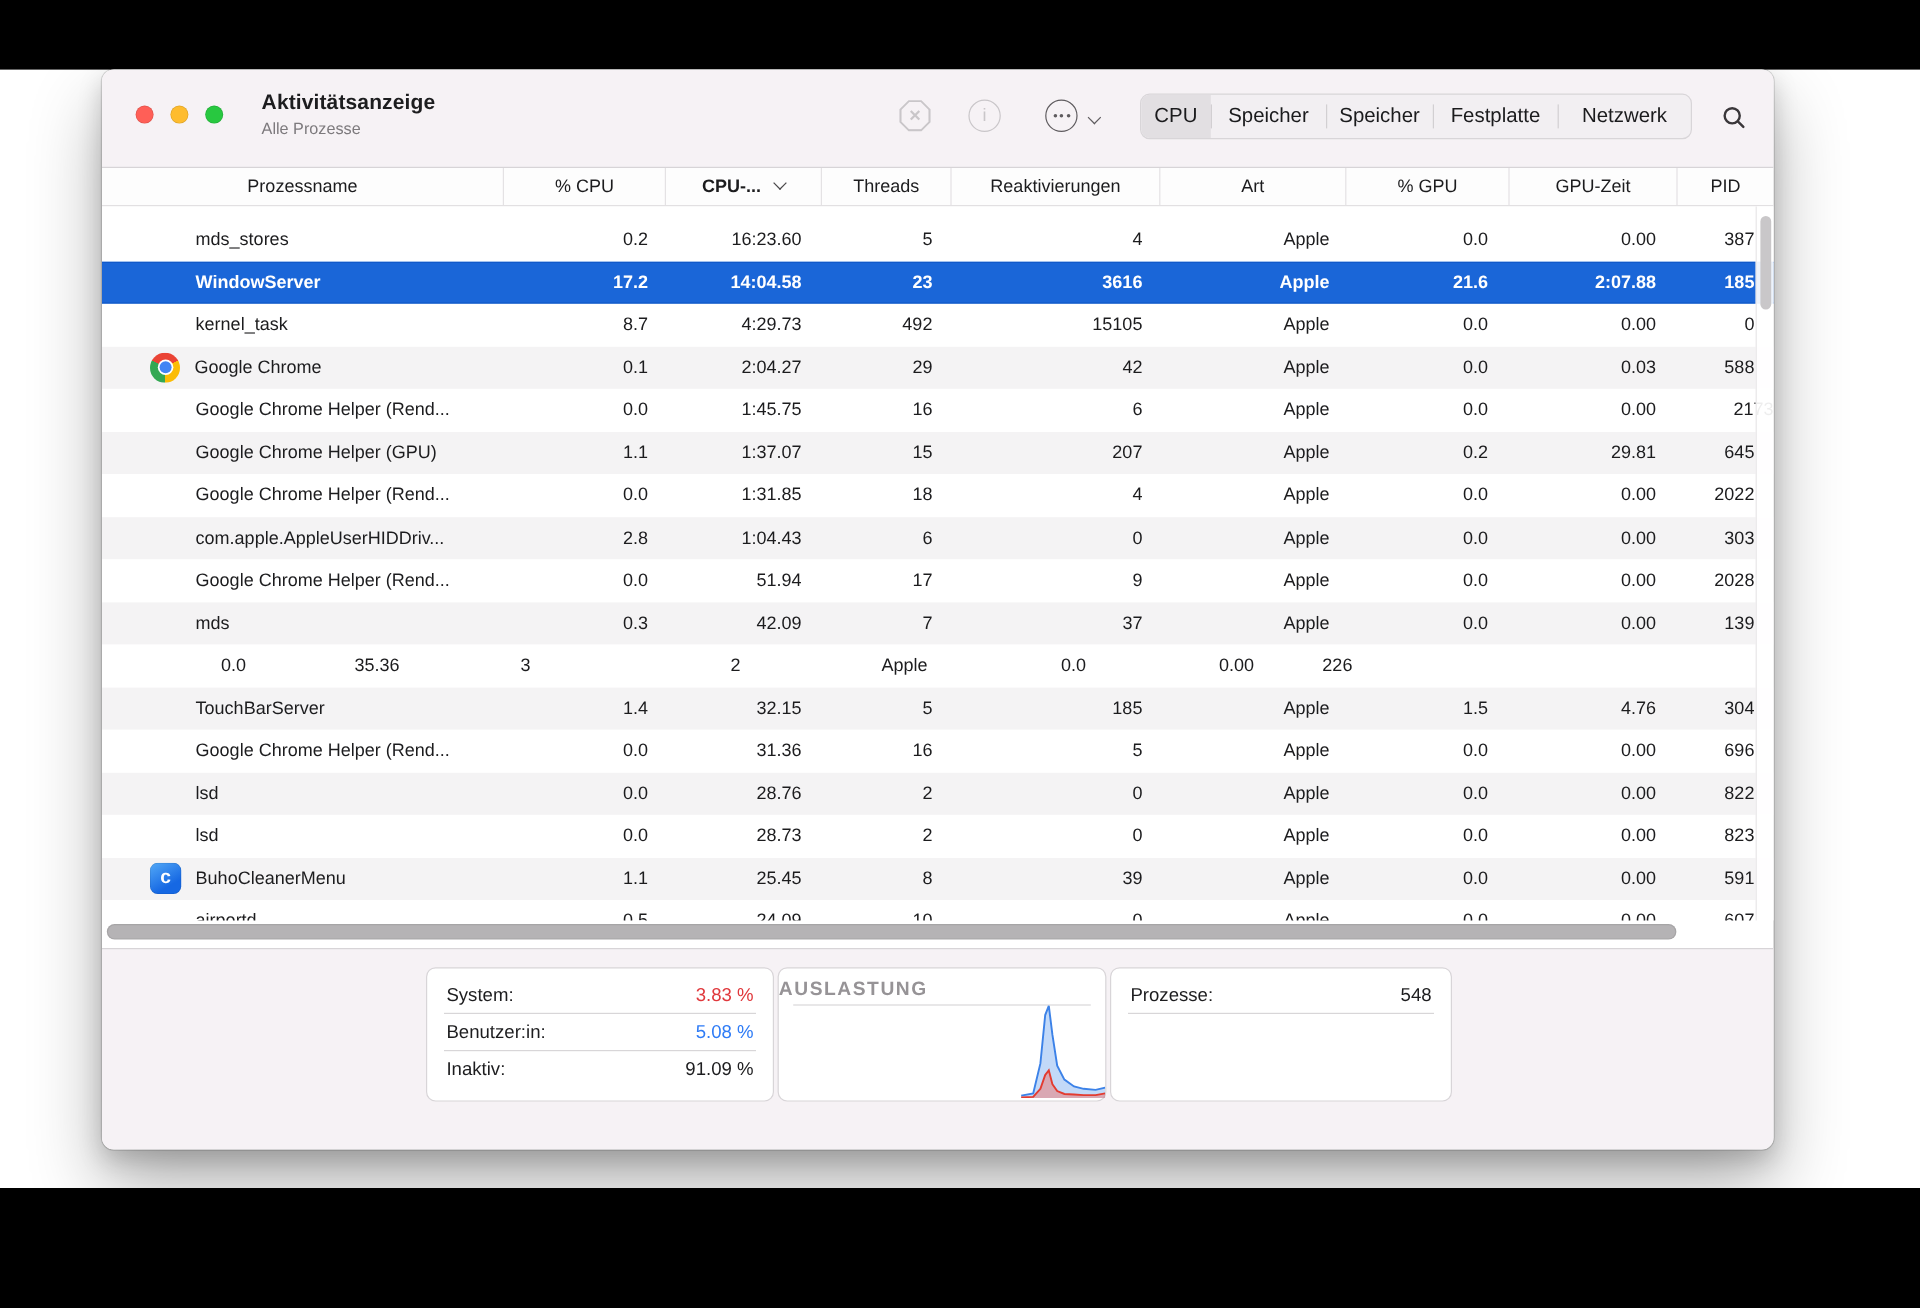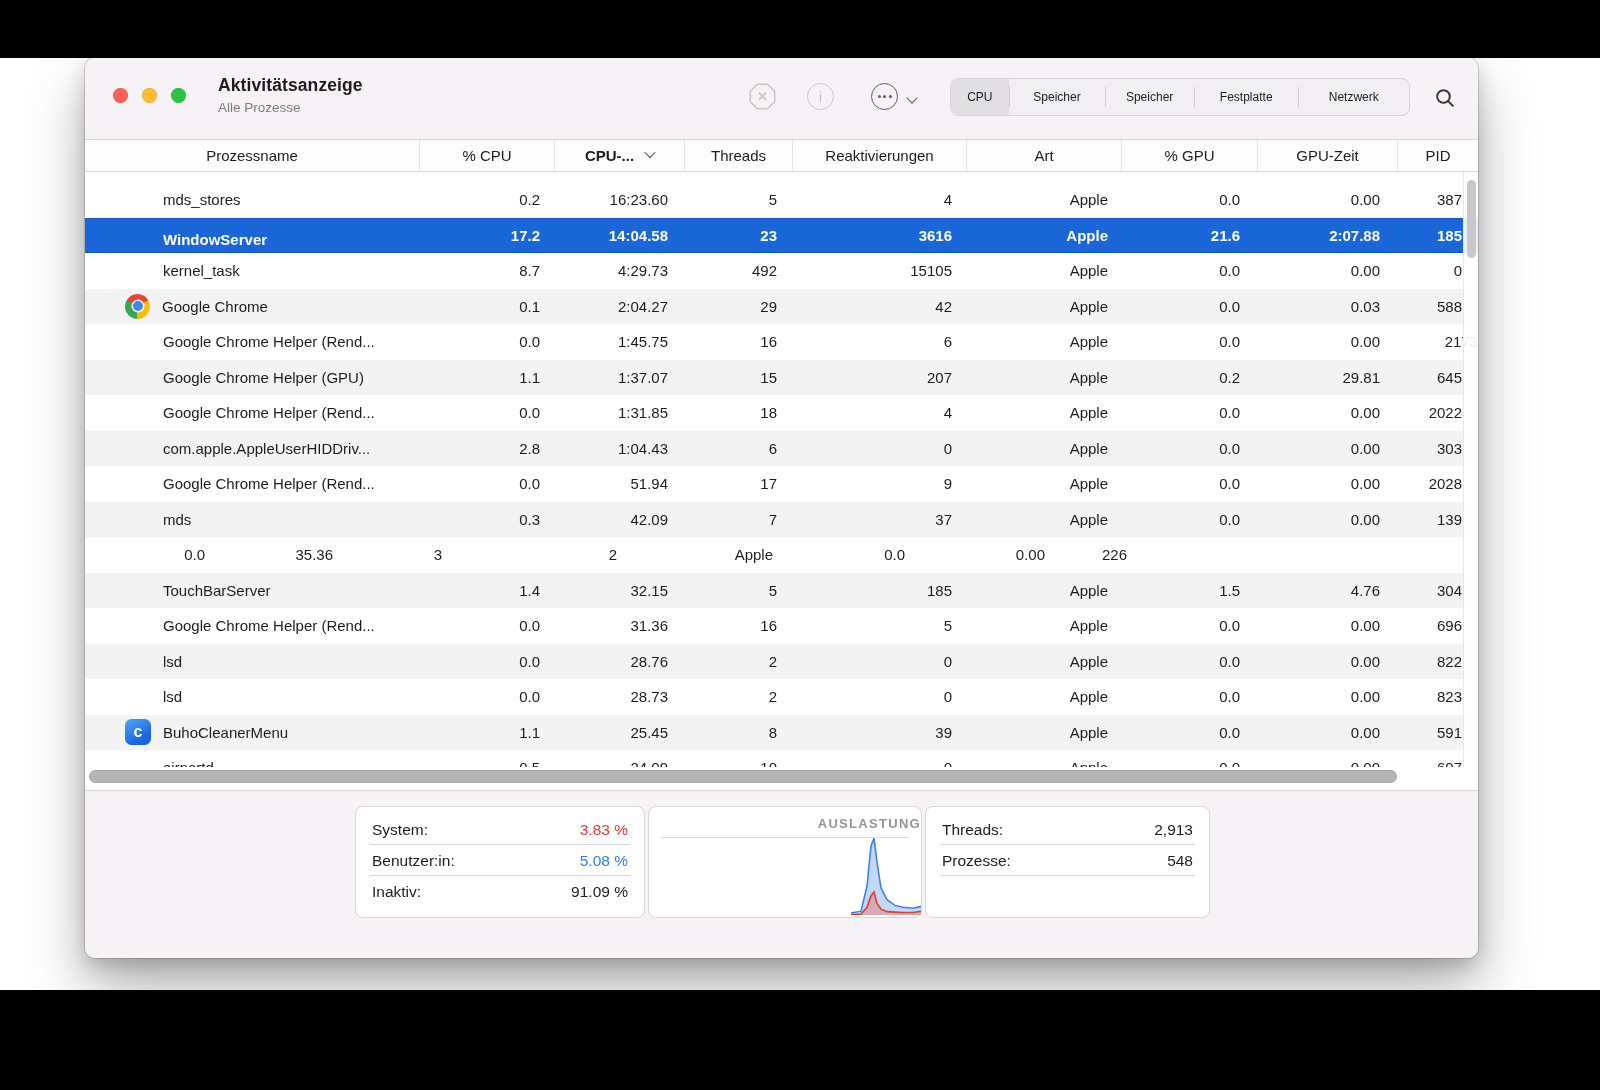--- a/index.html
+++ b/index.html
@@ -38,21 +38,21 @@
   .circle-btn { border:1.6px solid #c9c6c9; border-radius:50%; color:#c9c6c9;
     display:flex; align-items:center; justify-content:center; font-size:14px; }
   .circle-btn.dark { border-color:#5f5c5f; color:#5f5c5f; }
   .dots { display:flex; gap:2.5px; }
   .dots i { width:3px; height:3px; border-radius:50%; background:#5f5c5f; }
   .chev { position:absolute; width:8px; height:8px; border-left:1.8px solid #5f5c5f; border-bottom:1.8px solid #5f5c5f;
     transform:rotate(-45deg); }
 
   .segmented { position:absolute; left:865px; top:20px; width:460px; height:38px;
     border:1px solid #d8d5d8; border-radius:8px; background:#f2eff2; display:flex; overflow:hidden; }
-  .segment { display:flex; align-items:center; justify-content:center; font-size:12px; color:#1b1b1d;
+  .segment { display:flex; align-items:center; justify-content:center; font-size:17px; color:#1b1b1d;
     position:relative; }
   .segment.selected { background:#e2dfe2; border-radius:7px 0 0 7px; }
   .segment + .segment::before { content:""; position:absolute; left:0; top:8px; bottom:8px; width:1px; background:#d2cfd2; }
 
   .search-btn { position:absolute; left:1346px; top:26px; width:28px; height:28px; display:flex;
     align-items:center; justify-content:center; }
 
   
   .theader { position:absolute; left:0; top:82px; width:100%; height:32px; background:#fdfdfd;
     border-bottom:1px solid #dbd9db; display:flex; }
@@ -96,21 +96,21 @@
     border-top:1px solid #d7d4d7; }
   .statbox { position:absolute; top:15px; height:112px; background:#fff; border:1px solid #d8d5d8;
     border-radius:8px; }
   .statbox.left { left:270px; width:290px; }
   .statbox.chart { left:563px; width:274px; }
   .statbox.right { left:840px; width:285px; }
   .stat-row { position:relative; height:31px; display:flex; align-items:center; justify-content:space-between;
     padding:0 16px; font-size:15.5px; color:#1d1d1f; margin-top:0; }
   .stat-row:first-child { margin-top:7px; }
   .stat-row .sep { position:absolute; left:14px; right:14px; bottom:0; height:1px; background:#d8d6d8; }
-  .chart-title { text-align:right; font-size:13px; font-weight:700; letter-spacing:1.3px; color:#96939 6;
+  .chart-title { text-align:left; font-size:16px; font-weight:700; letter-spacing:1.3px; color:#96939 6;
     color:#969396; padding-top:9px; }
   .chart-line { position:absolute; left:12px; right:12px; top:30px; height:1px; background:#d9d7d9; }
   .chart-svg { position:absolute; left:2px; right:2px; bottom:2px; height:96px; width:270px; }
 </style>
 </head>
 <body>
 
 <div class="band band-top"></div>
 <div class="band band-bottom"></div>
 
@@ -202,21 +202,21 @@
           <div class="cell num" style="width: 135px; padding-right: 15px;">0.2</div>
           <div class="cell num" style="width: 130px; padding-right: 17px;">16:23.60</div>
           <div class="cell num" style="width: 108px; padding-right: 16px;">5</div>
           <div class="cell num" style="width: 174px; padding-right: 15px;">4</div>
           <div class="cell num" style="width: 155px; padding-right: 14px;">Apple</div>
           <div class="cell num" style="width: 136px; padding-right: 18px;">0.0</div>
           <div class="cell num" style="width: 140px; padding-right: 18px;">0.00</div>
           <div class="cell num" style="width: 80px; padding-right: 16px;">387</div>
         </div>
         <div class="row stripe selected">
-          <div class="cell c-name" style="width: 335px; align-items: flex-end;">
+          <div class="cell c-name" style="width: 335px;">
             <span class="appicon"></span>
             <span>WindowServer</span>
           </div>
           <div class="cell num" style="width: 135px; padding-right: 15px;">17.2</div>
           <div class="cell num" style="width: 130px; padding-right: 17px;">14:04.58</div>
           <div class="cell num" style="width: 108px; padding-right: 16px;">23</div>
           <div class="cell num" style="width: 174px; padding-right: 15px;">3616</div>
           <div class="cell num" style="width: 155px; padding-right: 14px;">Apple</div>
           <div class="cell num" style="width: 136px; padding-right: 18px;">21.6</div>
           <div class="cell num" style="width: 140px; padding-right: 18px;">2:07.88</div>
@@ -458,24 +458,19 @@
       <div class="chart-line"></div>
       <svg class="chart-svg" id="load-chart" viewBox="0 0 270 100" preserveAspectRatio="none">
           <path d="M200,100 L200,98 L210,96 L216,70 L220,28 L223,20 L226,45 L230,72 L236,84 L244,90 L252,92 L262,93 L270,91 L270,100 Z" fill="rgba(120,170,240,0.45)"></path>
           <polyline points="200,98 210,96 216,70 220,28 223,20 226,45 230,72 236,84 244,90 252,92 262,93 270,91" fill="none" stroke="#3c82e8" stroke-width="1.6"></polyline>
           <path d="M200,100 L200,99.5 L210,99 L216,92 L220,80 L223,76 L226,88 L230,94 L236,96.5 L244,97 L252,97.5 L262,97.5 L270,96 L270,100 Z" fill="rgba(240,120,110,0.5)"></path>
           <polyline points="200,99.5 210,99 216,92 220,80 223,76 226,88 230,94 236,96.5 244,97 252,97.5 262,97.5 270,96" fill="none" stroke="#e33b30" stroke-width="1.6"></polyline>
         </svg>
     </div>
     <div class="statbox right" id="right-stats">
         <div class="stat-row">
-          <span>Threads:</span>
-          <span style="color: rgb(29, 29, 31);">2,913</span>
-          <span class="sep"></span>
-        </div>
-        <div class="stat-row">
           <span>Prozesse:</span>
           <span style="color: rgb(29, 29, 31);">548</span>
           <span class="sep"></span>
         </div>
       </div>
   </div>
 </div>
 
 </body></html>

